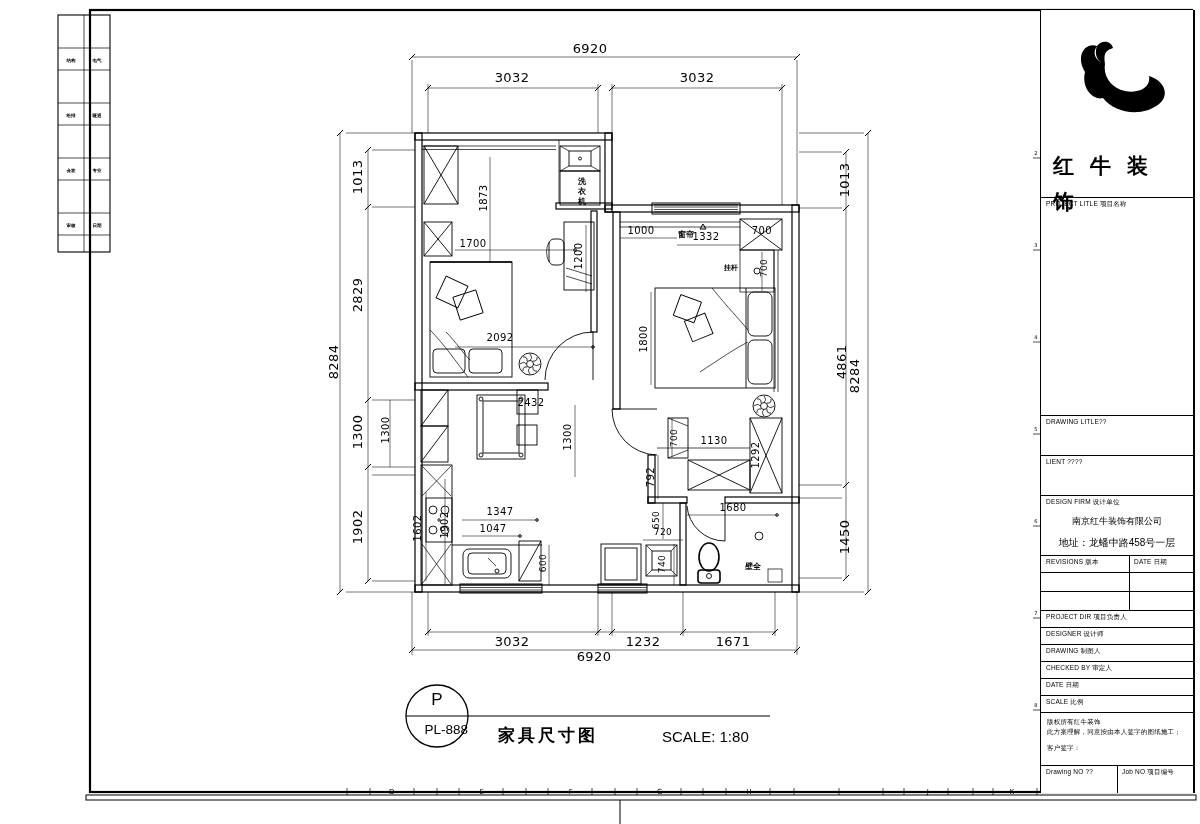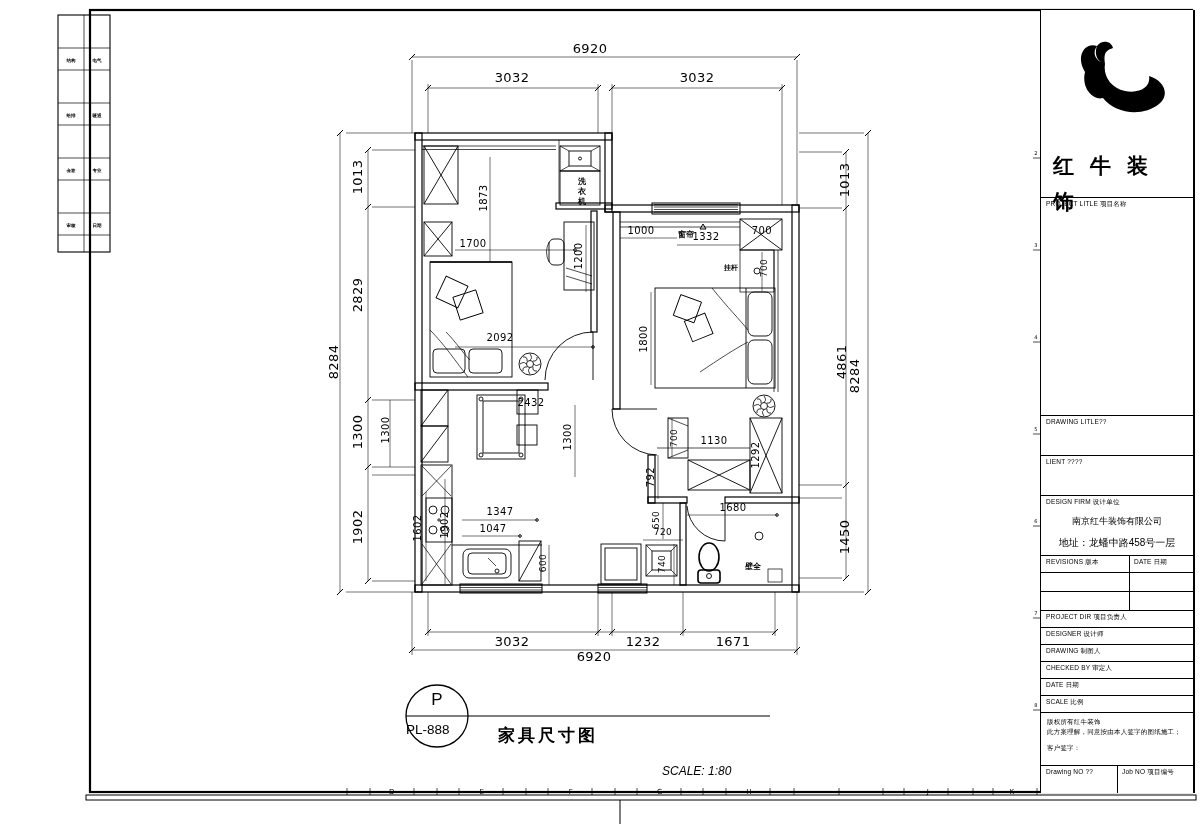--- a/index.html
+++ b/index.html
@@ -353,16 +353,16 @@
     <div class="lbl" style="left:6px;top:718px">此方案理解，同意按由本人签字的图纸施工；</div>
     <div class="lbl" style="left:6px;top:734px">客户签字：</div>
 
     <div class="hl" style="top:755px"></div>
     <div class="vdiv" style="left:76px;top:755px;height:28px"></div>
     <div class="lbl" style="left:5px;top:758px">Drawing NO ??</div>
     <div class="lbl" style="left:81px;top:758px">Job NO 项目编号</div>
   </div>
 
   <div class="plabel" style="left:406px;top:690px;width:62px;text-align:center;font-size:17px">P</div>
-  <div class="plabel" style="left:406px;top:722px;width:62px;text-align:left;font-size:13.5px">PL-888</div>
+  <div class="plabel" style="left:406px;top:722px;width:62px;text-align:right;font-size:13.5px">PL-888</div>
   <div class="plabel" style="left:498px;top:724px;font-size:17px;font-weight:bold;letter-spacing:3px;font-family:'DejaVu Sans',sans-serif">家具尺寸图</div>
-  <div class="plabel" style="left:662px;top:764px;font-size:12px;font-style:italic">SCALE: 1:80</div>
+  <div class="plabel" style="left:662px;top:728px;font-size:15px;">SCALE: 1:80</div>
 </div>
 
 </body></html>

